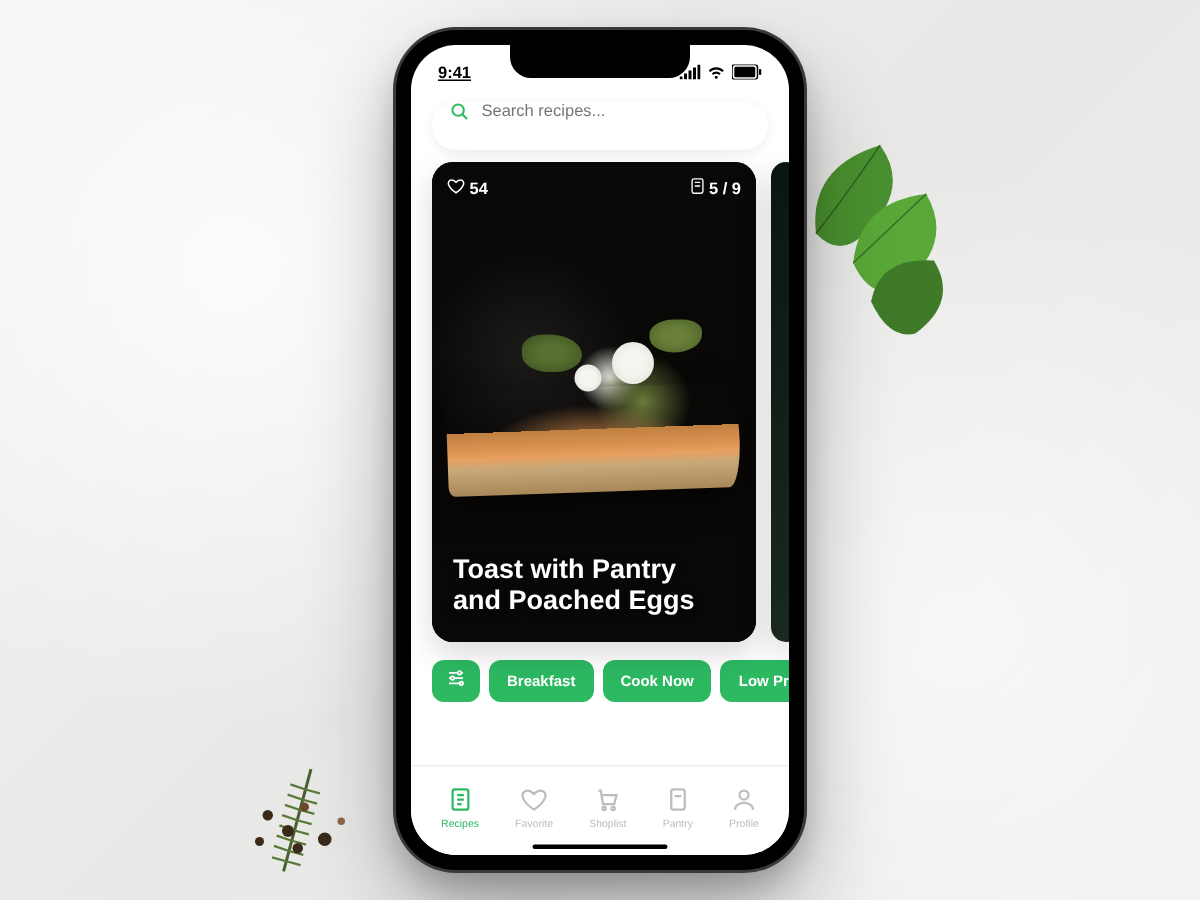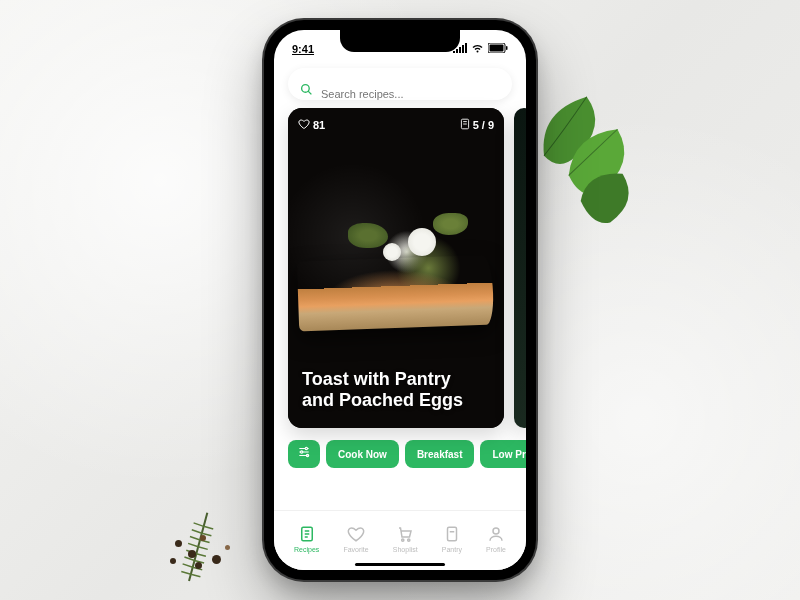--- a/index.html
+++ b/index.html
@@ -92,21 +92,21 @@
   }
   .status-right { display: flex; gap: 4px; align-items: center; }
   .search-wrap {
     padding: 8px 14px;
   }
   .search-pill {
     background: #fff;
     border-radius: 20px;
     height: 32px;
     display: flex;
-    align-items: flex-end;
+    align-items: flex-start;
     padding: 0 12px;
     box-shadow: 0 2px 8px rgba(0,0,0,0.08);
     cursor: text;
   }
   .search-icon { color:#2db862; margin-right:8px; }
   .search-input {
     border: none;
     outline: none;
     font-size: 11px;
     color: #999;
@@ -331,21 +331,21 @@
           <div class="garnish g1"></div>
           <div class="garnish g2"></div>
         </div>
         <div class="card-overlay-top">
           <div class="likes">
             <span>
               <svg width="12" height="12" viewBox="0 0 24 24" fill="none" stroke="#fff" stroke-width="2">
                   <path d="M12 21s-8-5-10-11c-1-3 1-6 4-6 2 0 4 1 6 3 2-2 4-3 6-3 3 0 5 3 4 6-2 6-10 11-10 11z"></path>
                 </svg>
             </span>
-            <span>81</span>
+            <span>54</span>
           </div>
           <div class="ingredients">
             <span>
               <svg width="10" height="12" viewBox="0 0 16 20" fill="none" stroke="#fff" stroke-width="1.5">
                   <rect x="2" y="2" width="12" height="16" rx="2"></rect>
                   <path d="M5 6h6M5 10h6"></path>
                 </svg>
             </span>
             <span>5</span>
               <span>/</span>
@@ -361,22 +361,22 @@
       <div class="filter-icon-btn">
         <span>
           <svg width="14" height="14" viewBox="0 0 24 24" fill="none" stroke="#fff" stroke-width="2">
               <path d="M4 6h10M20 6h-2M4 12h2M10 12h10M4 18h14M22 18h0"></path>
               <circle cx="16" cy="6" r="2"></circle>
               <circle cx="8" cy="12" r="2"></circle>
               <circle cx="18" cy="18" r="2"></circle>
             </svg>
         </span>
       </div>
+      <div class="filter-chip">Breakfast</div>
       <div class="filter-chip">Cook Now</div>
-      <div class="filter-chip">Breakfast</div>
       <div class="filter-chip">Low Price</div>
     </div>
 
     <div class="tabbar">
       <div class="tab active">
         <span>
           <svg viewBox="0 0 24 24" fill="none" stroke="currentColor" stroke-width="2">
               <rect x="5" y="3" width="14" height="18" rx="2"></rect>
               <path d="M9 8h6M9 12h6M9 16h4"></path>
             </svg>

